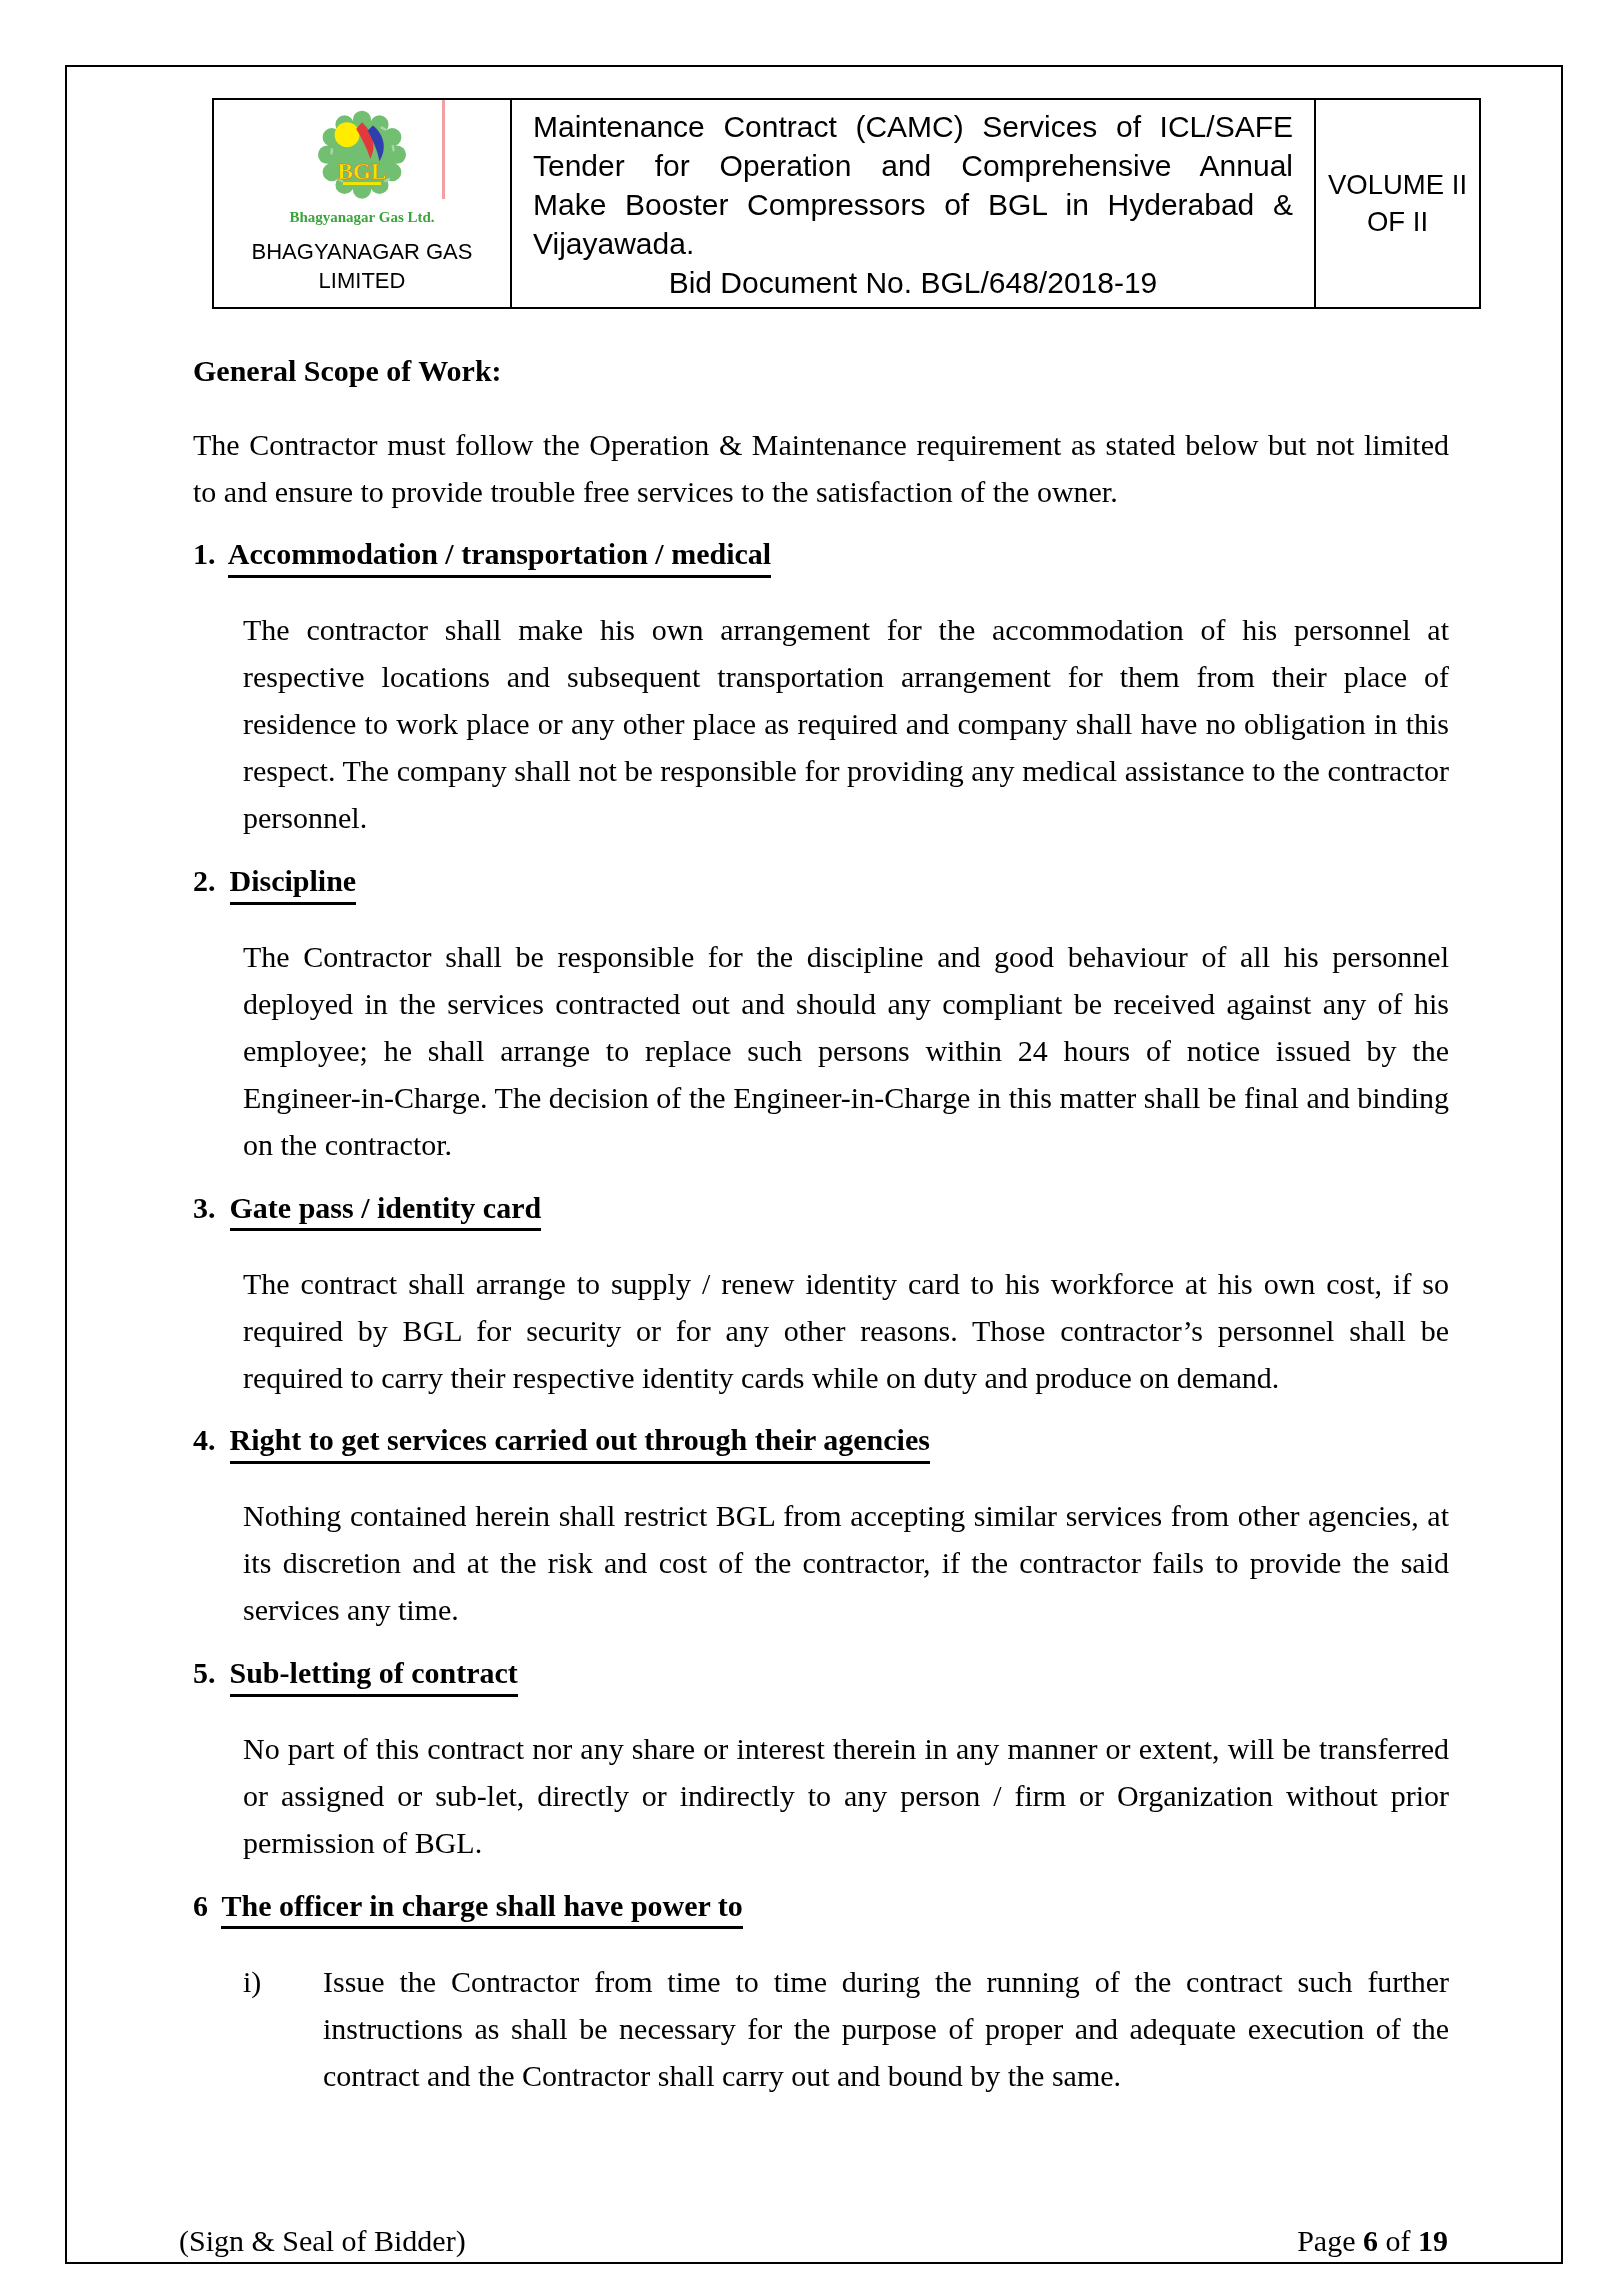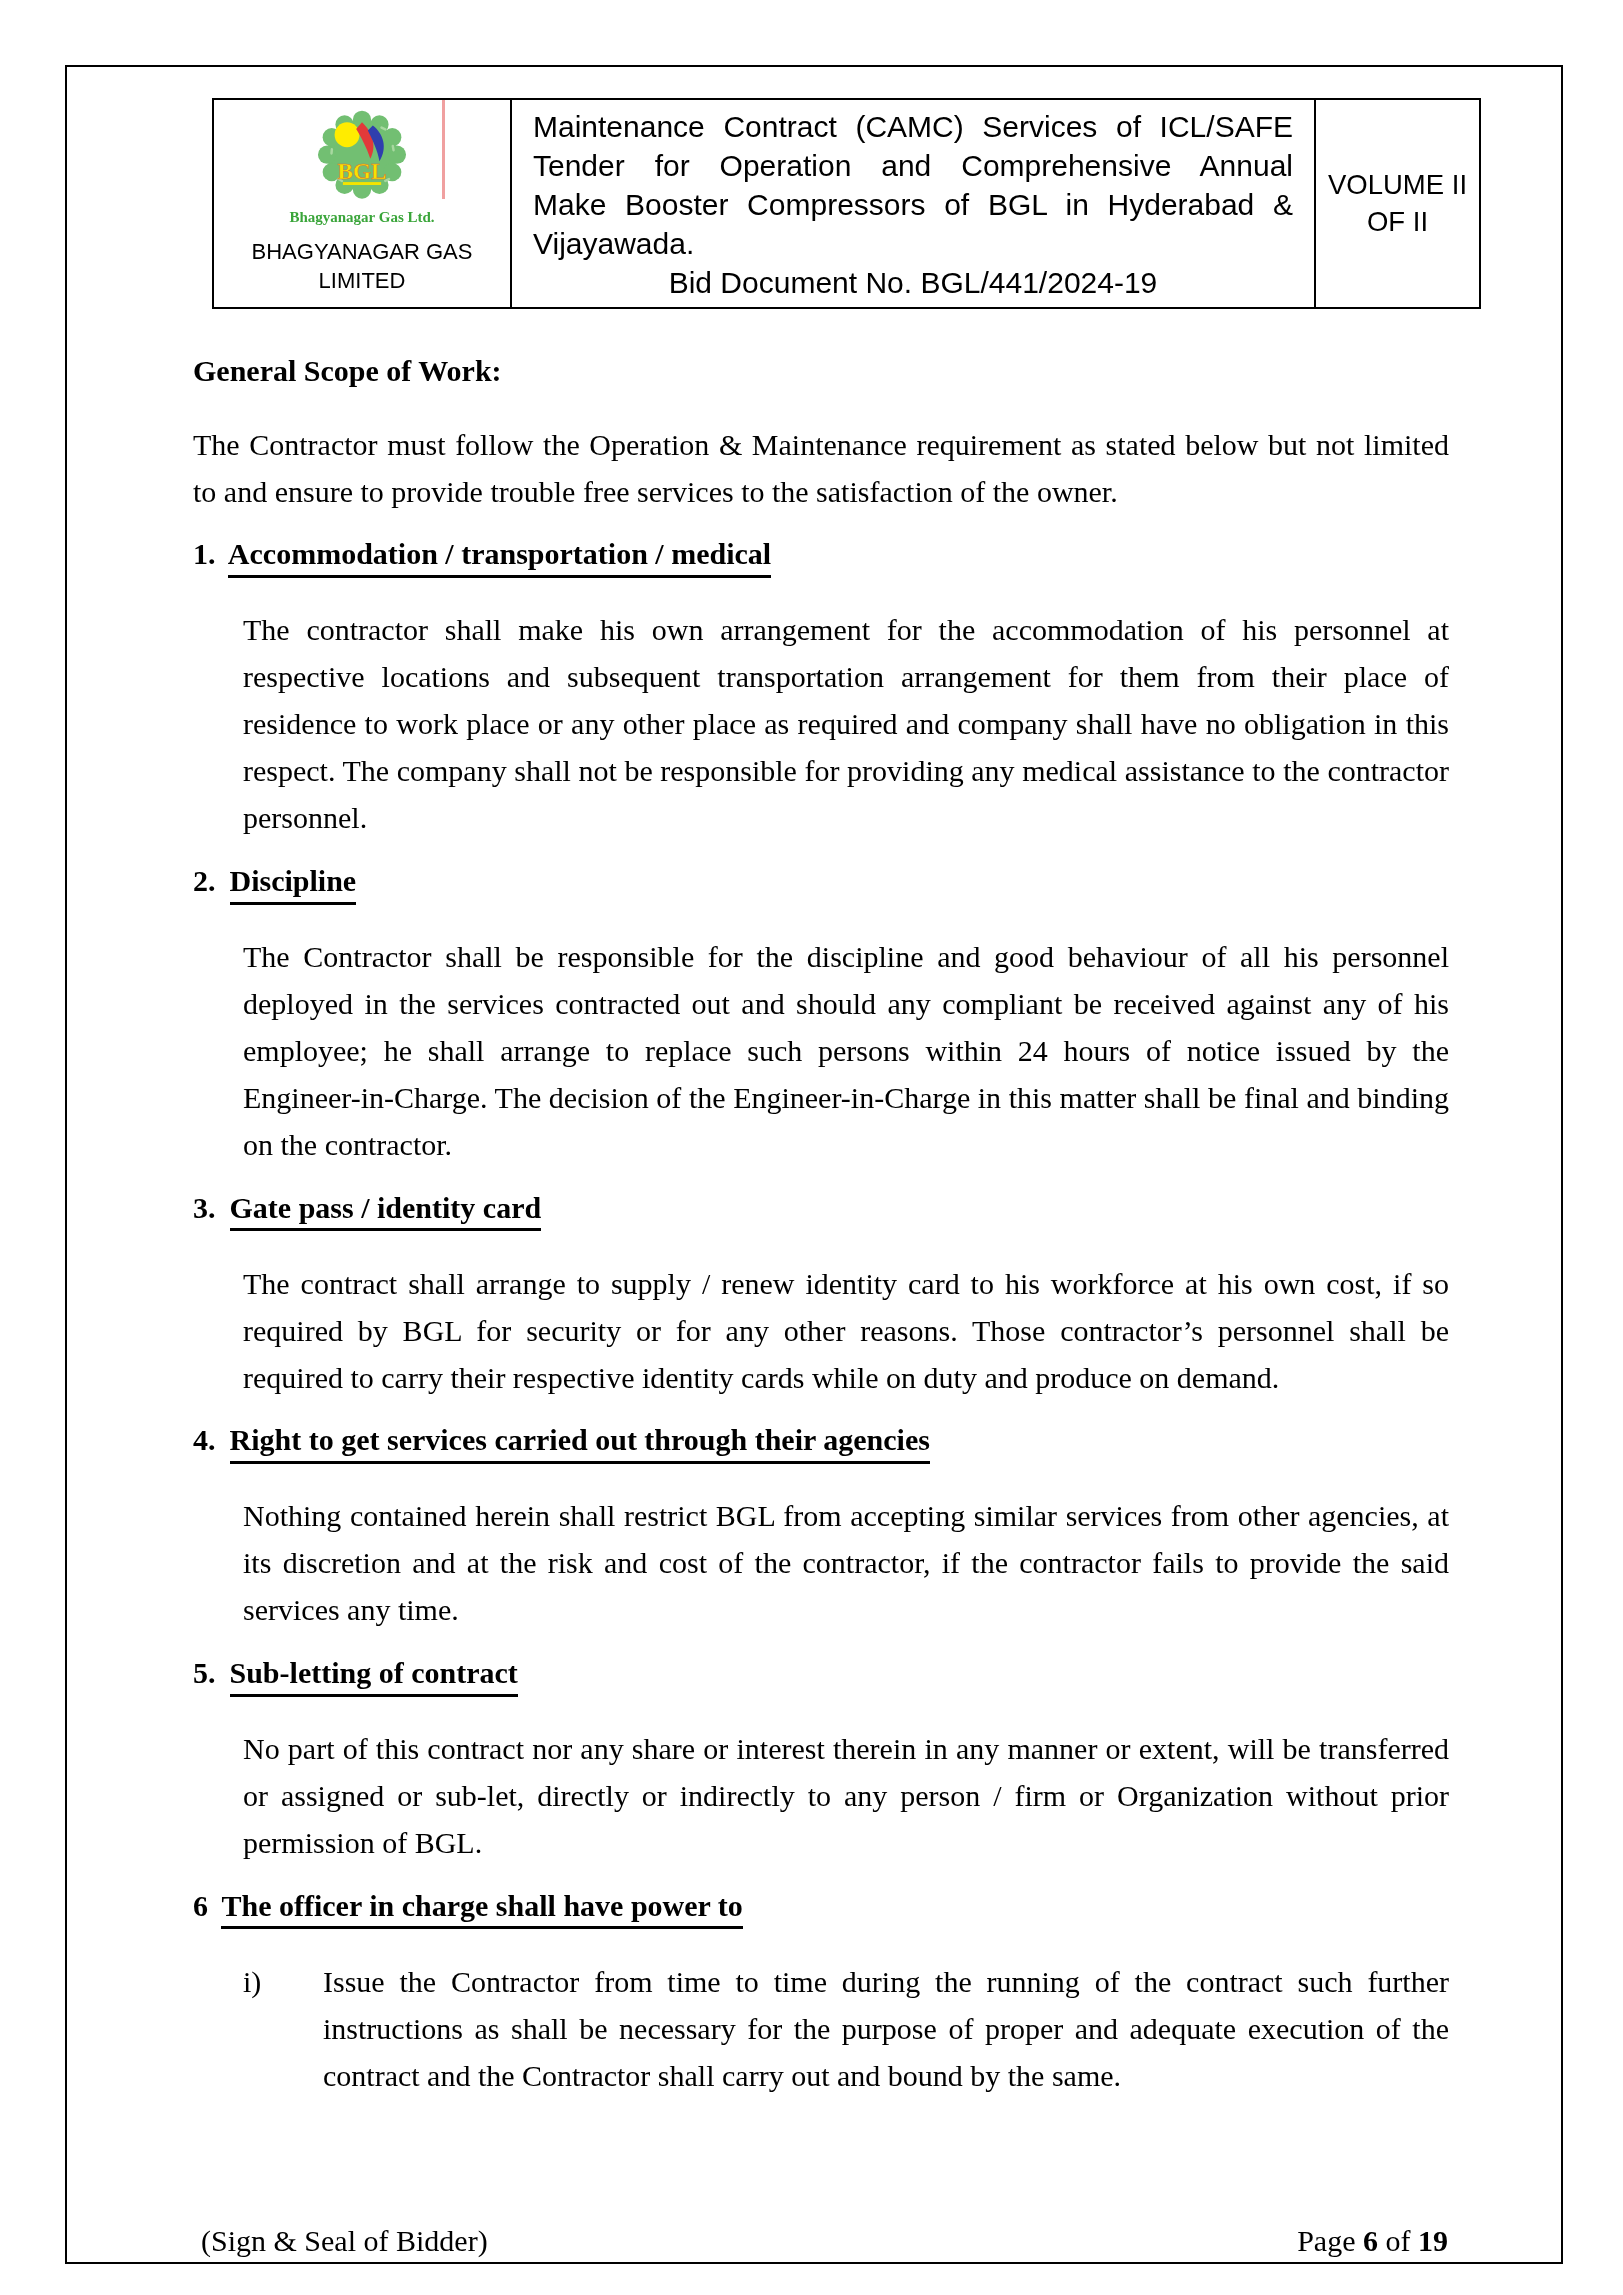--- a/index.html
+++ b/index.html
@@ -85,21 +85,21 @@
   .sec-h .hu { border-bottom: 3.3px solid #000; padding-bottom: 4.6px; }
   .sec-b { margin: 0 0 0 50px; }
   p { margin: 0; }
   .li { margin-left: 50px; display: flex; }
   .li .marker { width: 80px; flex-shrink: 0; }
   .li .itext { flex: 1; text-align: justify; }
 
   
   .footer {
     position: absolute;
-    left: 134px; right: 113px; bottom: 2.6px;
+    left: 112px; right: 113px; bottom: 2.6px;
     display: flex; justify-content: space-between;
     font-size: 30px; line-height: 37px;
   }
   .f-right b { font-weight: bold; }
 </style>
 </head>
 <body>
 
 <div class="page">
   <div class="frame">
@@ -139,21 +139,21 @@
         <div class="logo-sub">Bhagyanagar Gas Ltd.</div>
         <div class="org-name">BHAGYANAGAR GAS LIMITED</div>
         <div class="pink-line"></div>
       </div>
 
       <div class="cell title-cell">
         <div class="tline">Maintenance Contract (CAMC) Services of ICL/SAFE</div>
         <div class="tline">Tender for Operation and Comprehensive Annual</div>
         <div class="tline">Make Booster Compressors of BGL in Hyderabad &amp;</div>
         <div class="tline-plain">Vijayawada.</div>
-        <div class="bid">Bid Document No. BGL/441/2024-19</div>
+        <div class="bid">Bid Document No. BGL/648/2018-19</div>
       </div>
 
       <div class="cell vol-cell">
         <div>VOLUME II</div>
         <div>OF II</div>
       </div>
     </div>
 
     <div class="content">
       <div class="gh">General Scope of Work:</div>

